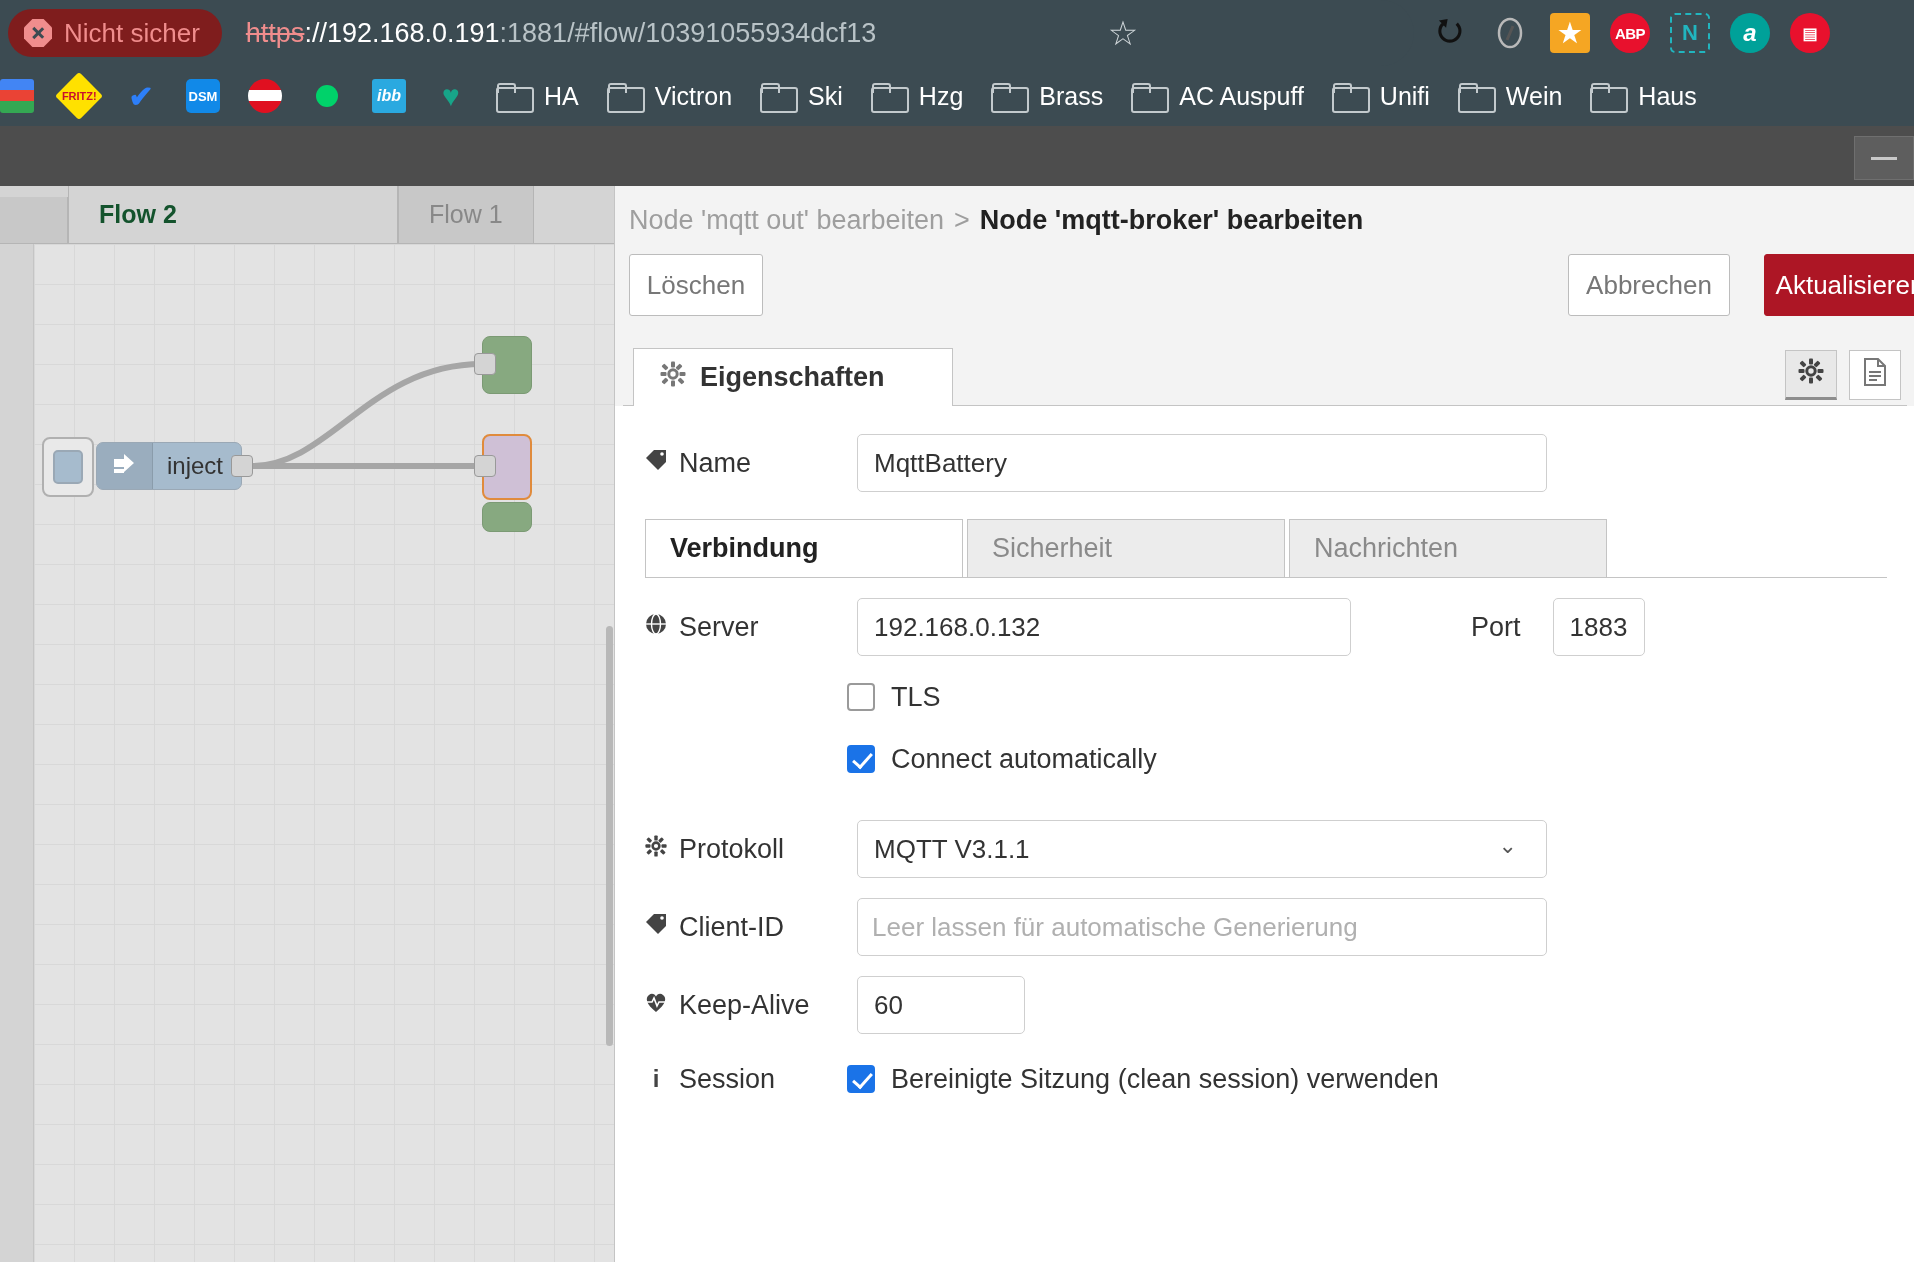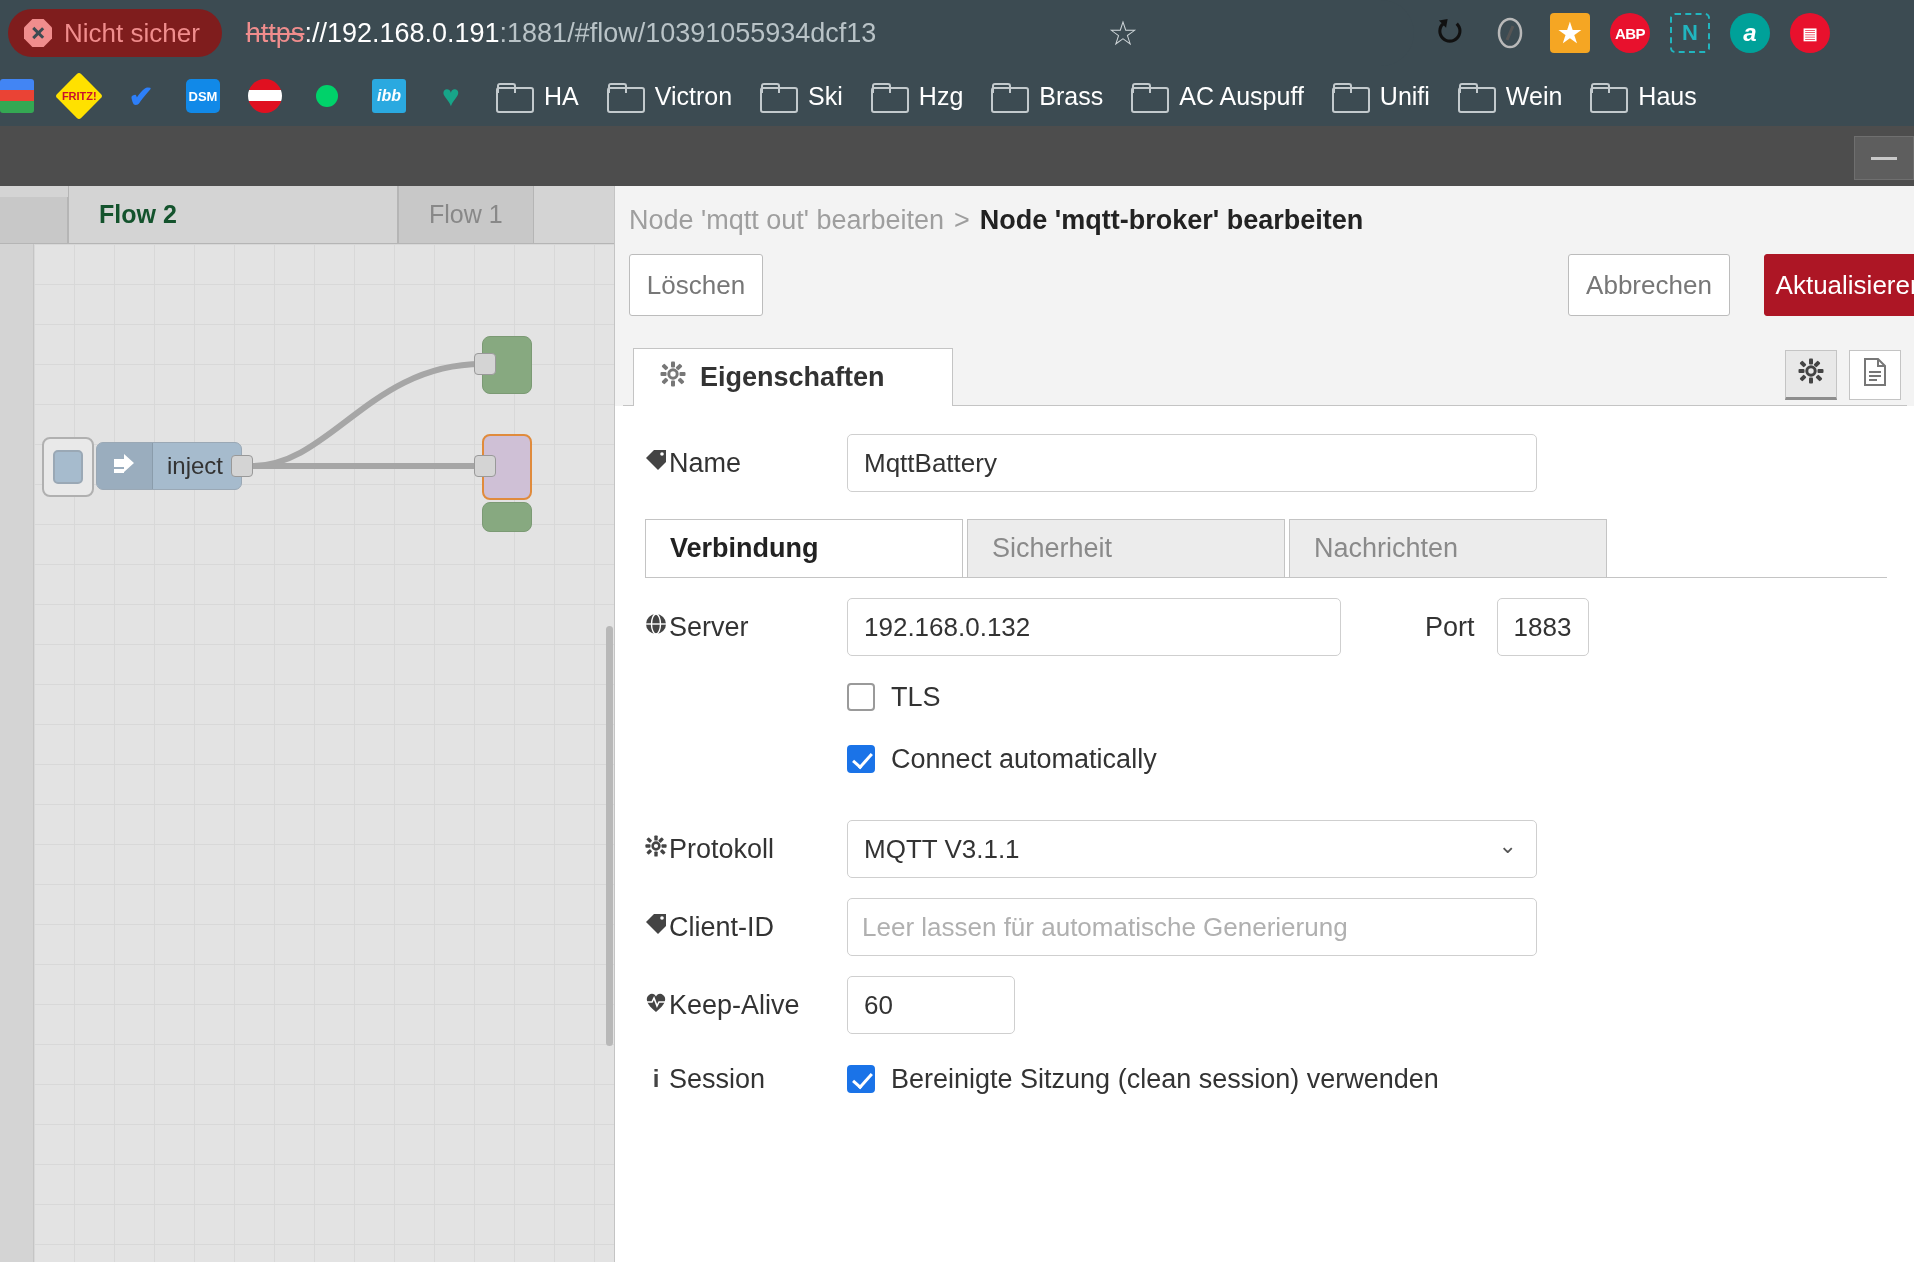--- a/index.html
+++ b/index.html
@@ -339,39 +339,41 @@
     display: flex; align-items: center;
     margin: 0 0 0 0;
     height: 78px;
     padding-left: 28px;
   }
   .row-label {
     width: 204px;
     font-size: 27px;
     color: #333;
     display: flex; align-items: center;
+    gap: 10px;
     flex: none;
   }
   .row-label .lico { font-size: 23px; color: #444; width: 26px; text-align:center; flex:none;}
   .field {
     height: 58px;
     border: 1px solid #cfcfcf;
     border-radius: 5px;
     background: #ffffff;
     font-size: 26px;
     color: #333;
     padding: 0 16px;
     font-family: "Liberation Sans", sans-serif;
     outline: none;
+    margin-left: 10px;
   }
   .field::placeholder { color: #b0b0b0; }
   .field-name { width: 690px; }
   .field-server { width: 494px; }
   .field-port { width: 92px; }
-  .port-label { font-size: 27px; color: #333; margin: 0 22px 0 84px; flex: none; }
+  .port-label { font-size: 27px; color: #333; margin: 0 22px 0 120px; flex: none; }
   .field-clientid { width: 690px; padding-left: 14px; }
   .field-keepalive { width: 168px; }
 
   .select-wrap { position: relative; width: 690px; }
   .field-select {
     width: 690px;
     appearance: none; -webkit-appearance: none;
   }
   .select-caret {
     position: absolute; right: 20px; top: 50%;

